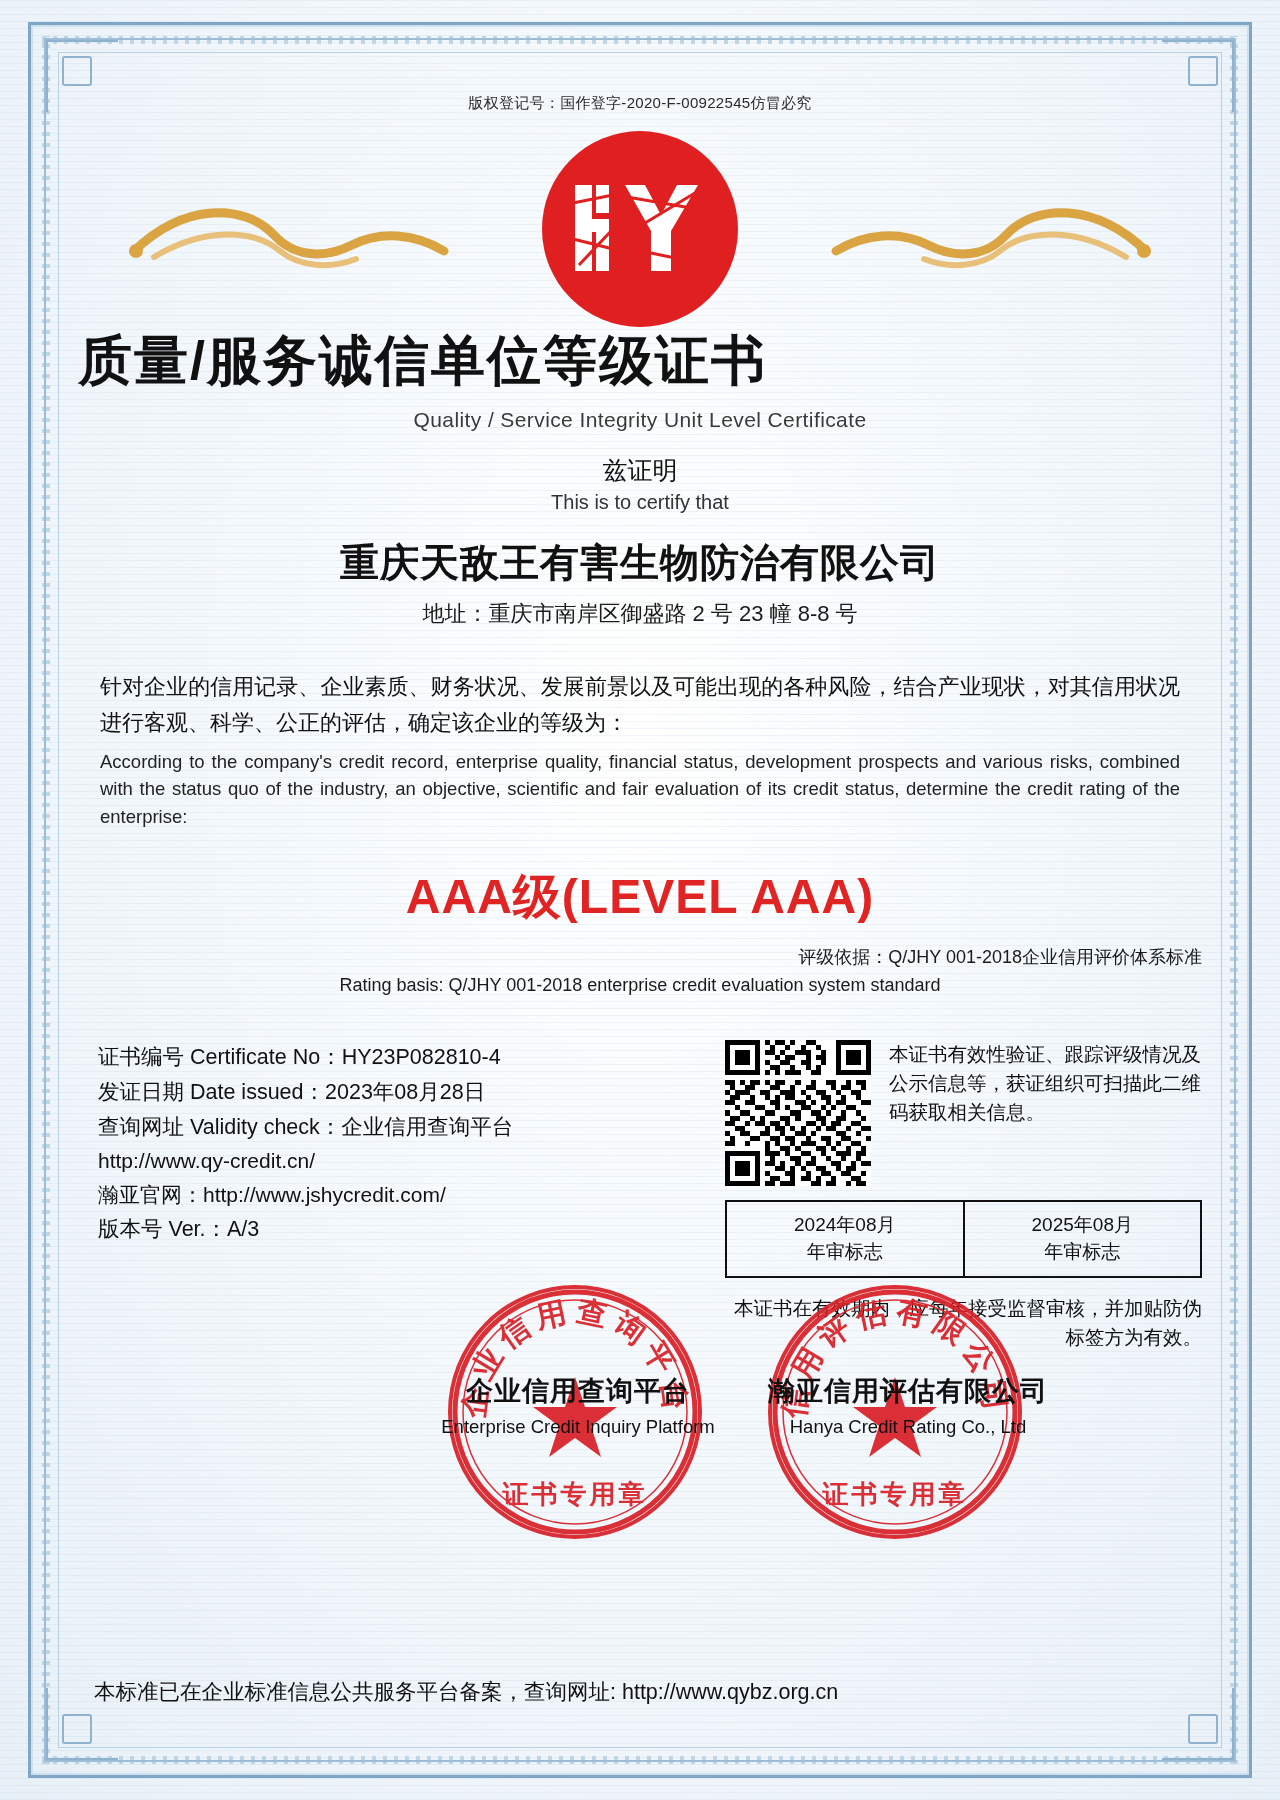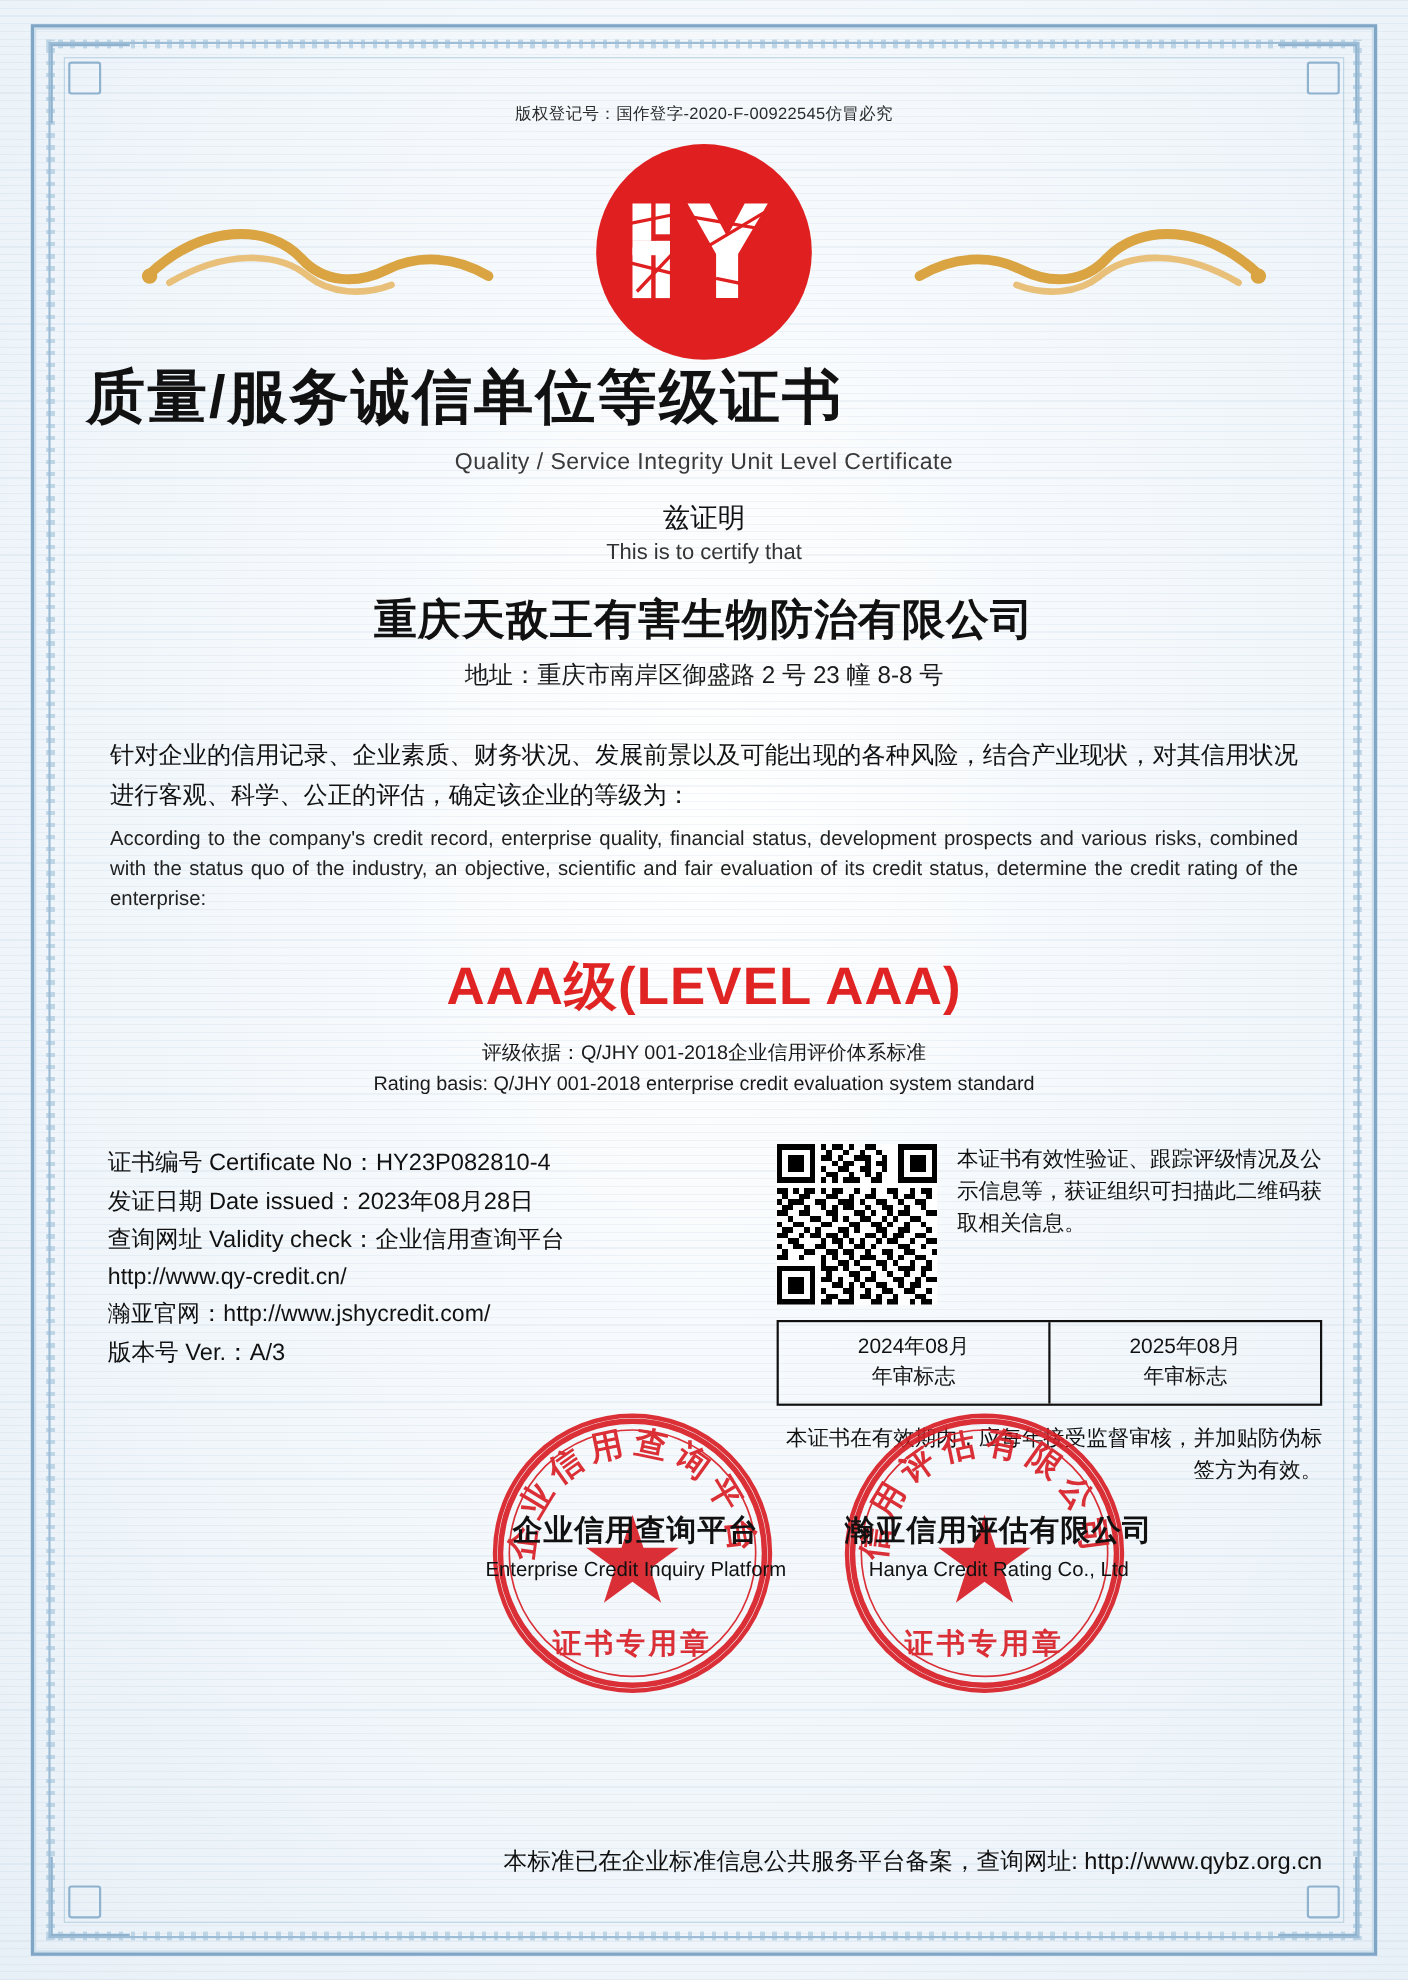--- a/index.html
+++ b/index.html
@@ -124,28 +124,28 @@
     padding:0 22px;
   }
 
   .level{
     text-align:center;
     margin-top:34px;
     font-size:48px;font-weight:bold;color:#e02424;
     letter-spacing:1px;
   }
   .basis-cn{
-    text-align:center;font-size:18px;color:#1a1a1a;margin-top:16px;
+    text-align:right;font-size:18px;color:#1a1a1a;margin-top:16px;
   }
   .basis-en{
     text-align:center;font-size:18px;color:#1a1a1a;margin-top:6px;
   }
 
   .lower{
-    display:flex;margin-top:44px;gap:8px;
+    display:flex;margin-top:44px;gap:27px;
   }
   .lower-left{width:600px;padding-left:20px;}
   .lower-right{flex:1;display:flex;flex-direction:column;}
 
   .info-line{
     font-size:21.5px;color:#111;line-height:1.62;white-space:nowrap;
   }
   .info-line.url{font-size:21px;}
 
   .qr-row{display:flex;gap:18px;align-items:flex-start;}
@@ -182,22 +182,22 @@
   .seal svg{position:absolute;left:-4px;top:-4px;}
   .org-line{
     position:absolute;top:88px;text-align:center;
   }
   .org-cn{font-size:27px;font-weight:bold;color:#111;letter-spacing:1px;}
   .org-en{font-size:18.5px;color:#111;margin-top:7px;}
   .org-left{left:330px;width:340px;}
   .org-right{left:650px;width:360px;}
 
   .footer{
-    position:absolute;left:0;right:0;bottom:24px;
-    text-align:right;font-size:21.5px;color:#111;
+    position:absolute;left:16px;right:0;bottom:24px;
+    text-align:left;font-size:21.5px;color:#111;
   }
 </style>
 </head>
 <body>
 
 <div class="page">
 
   <div class="border-outer"></div>
   <div class="border-lace"></div>
   <div class="border-mid"></div>

